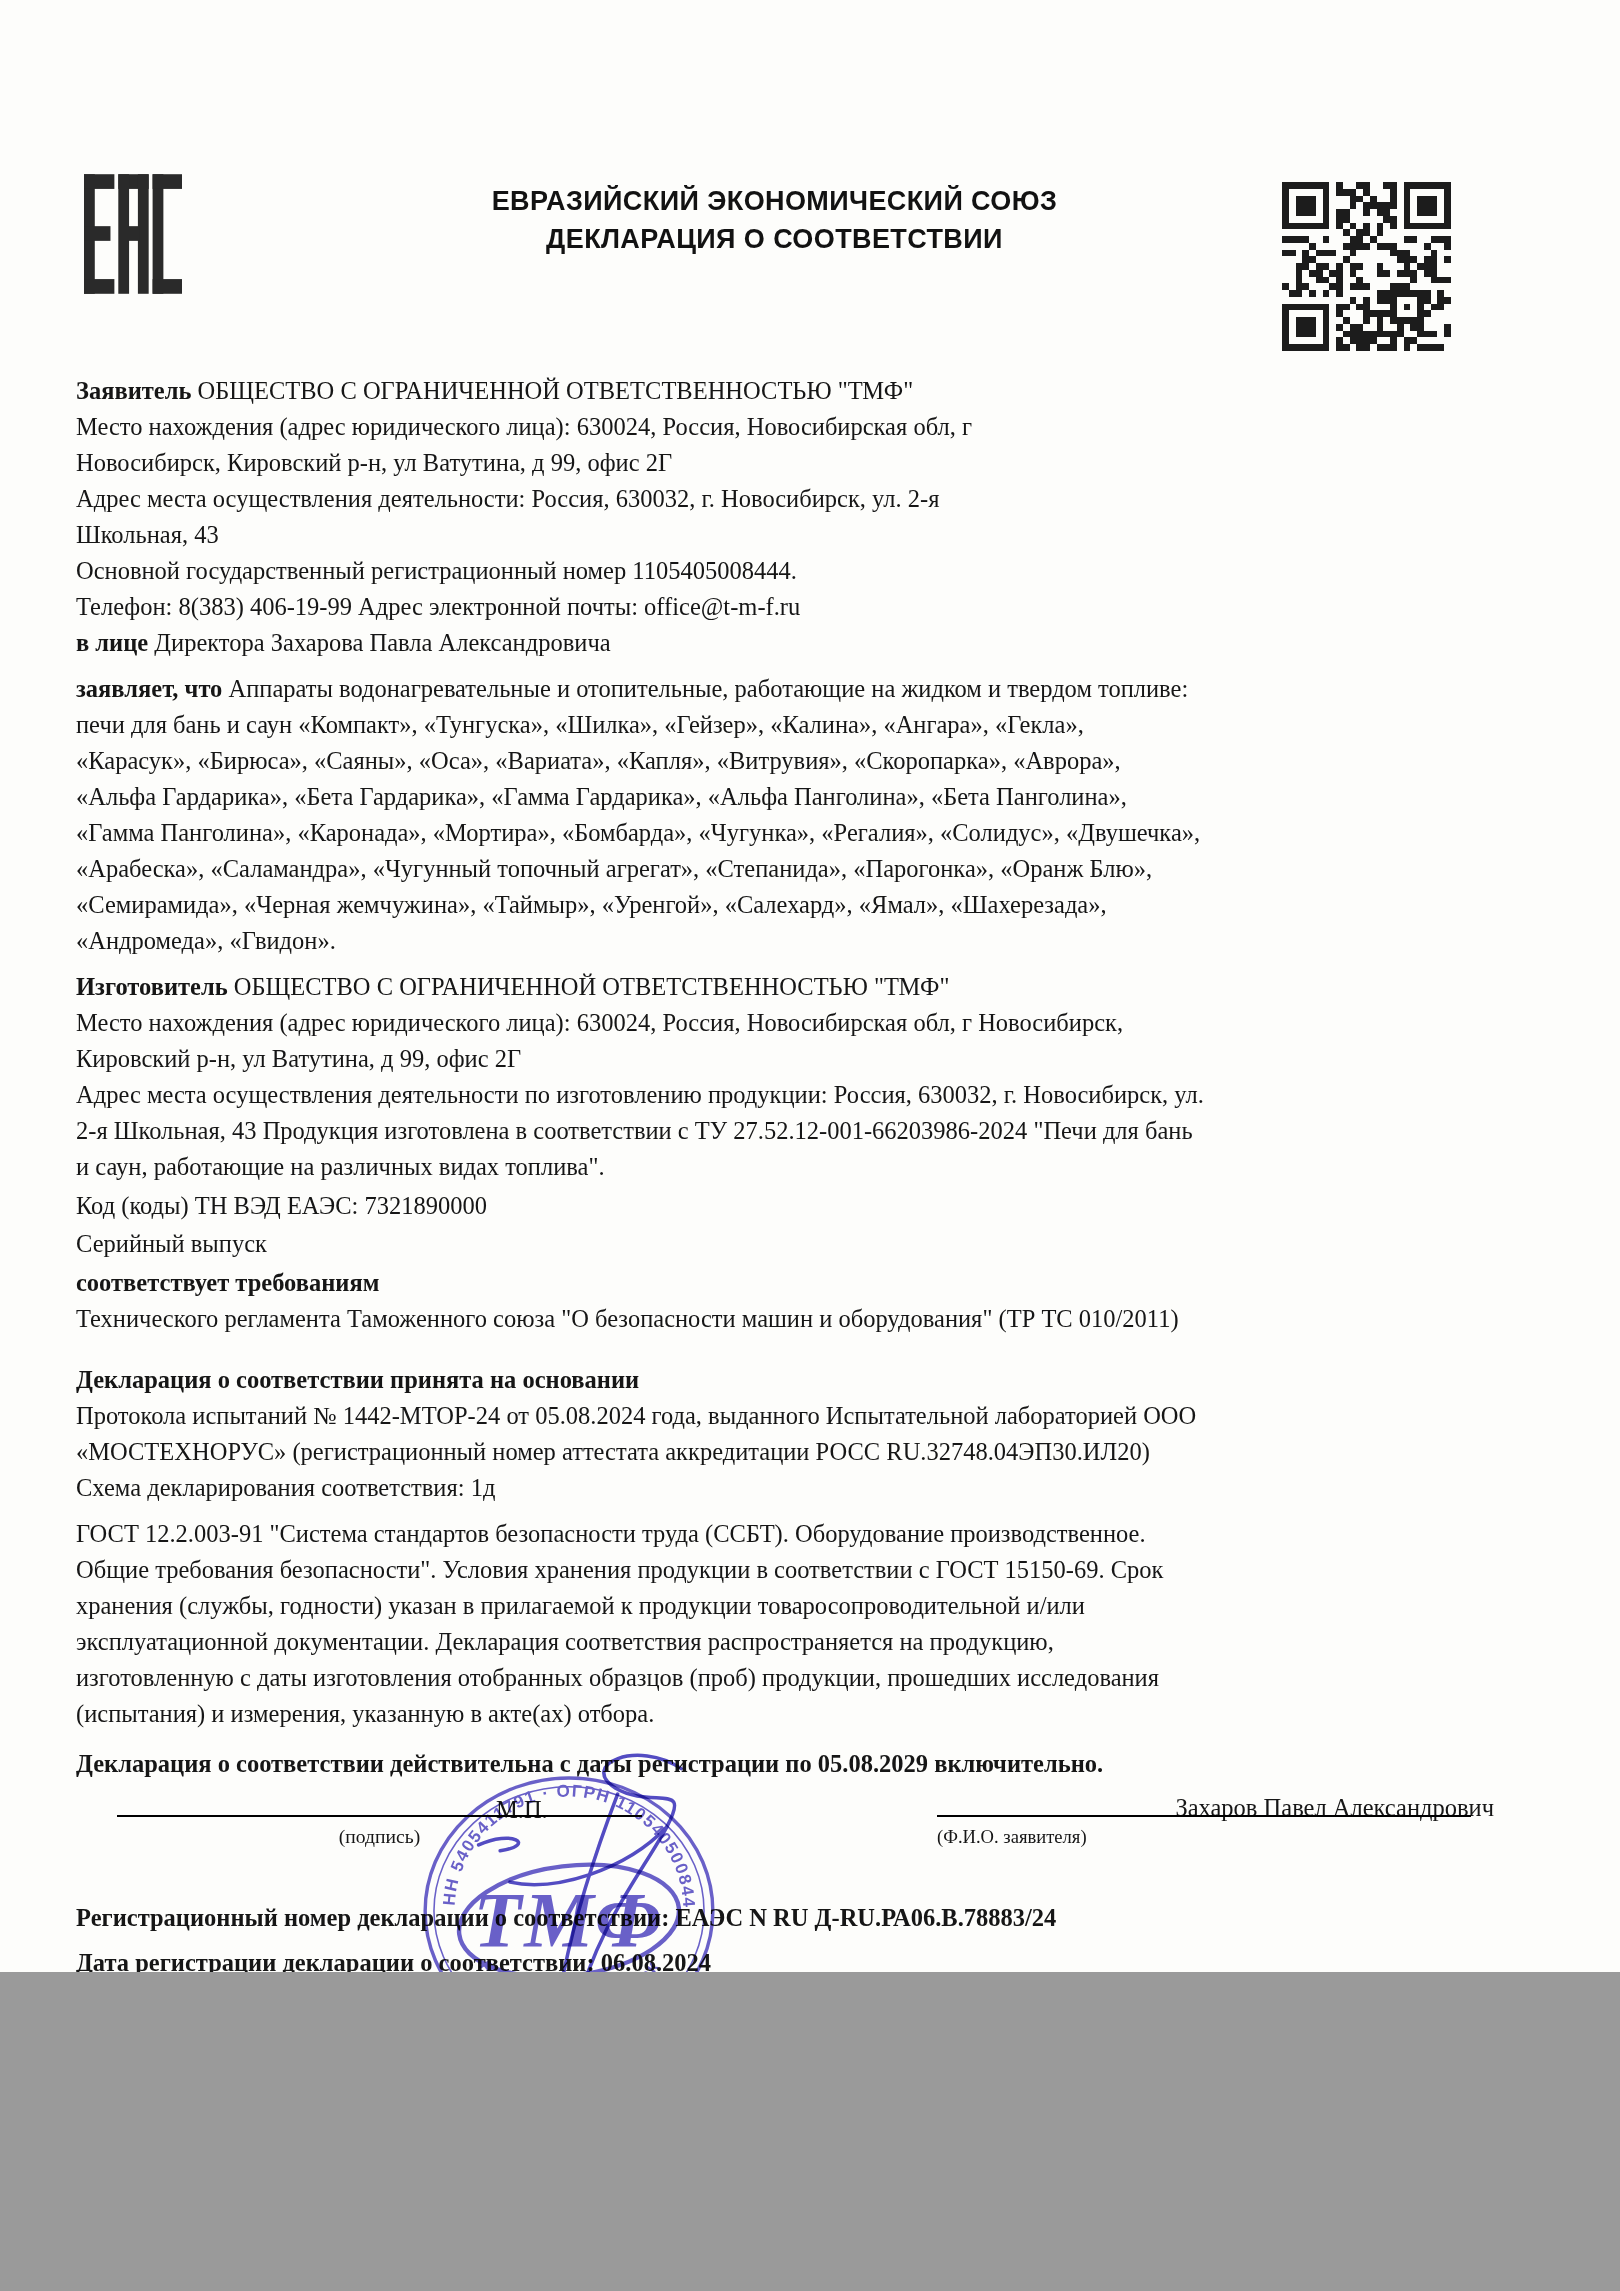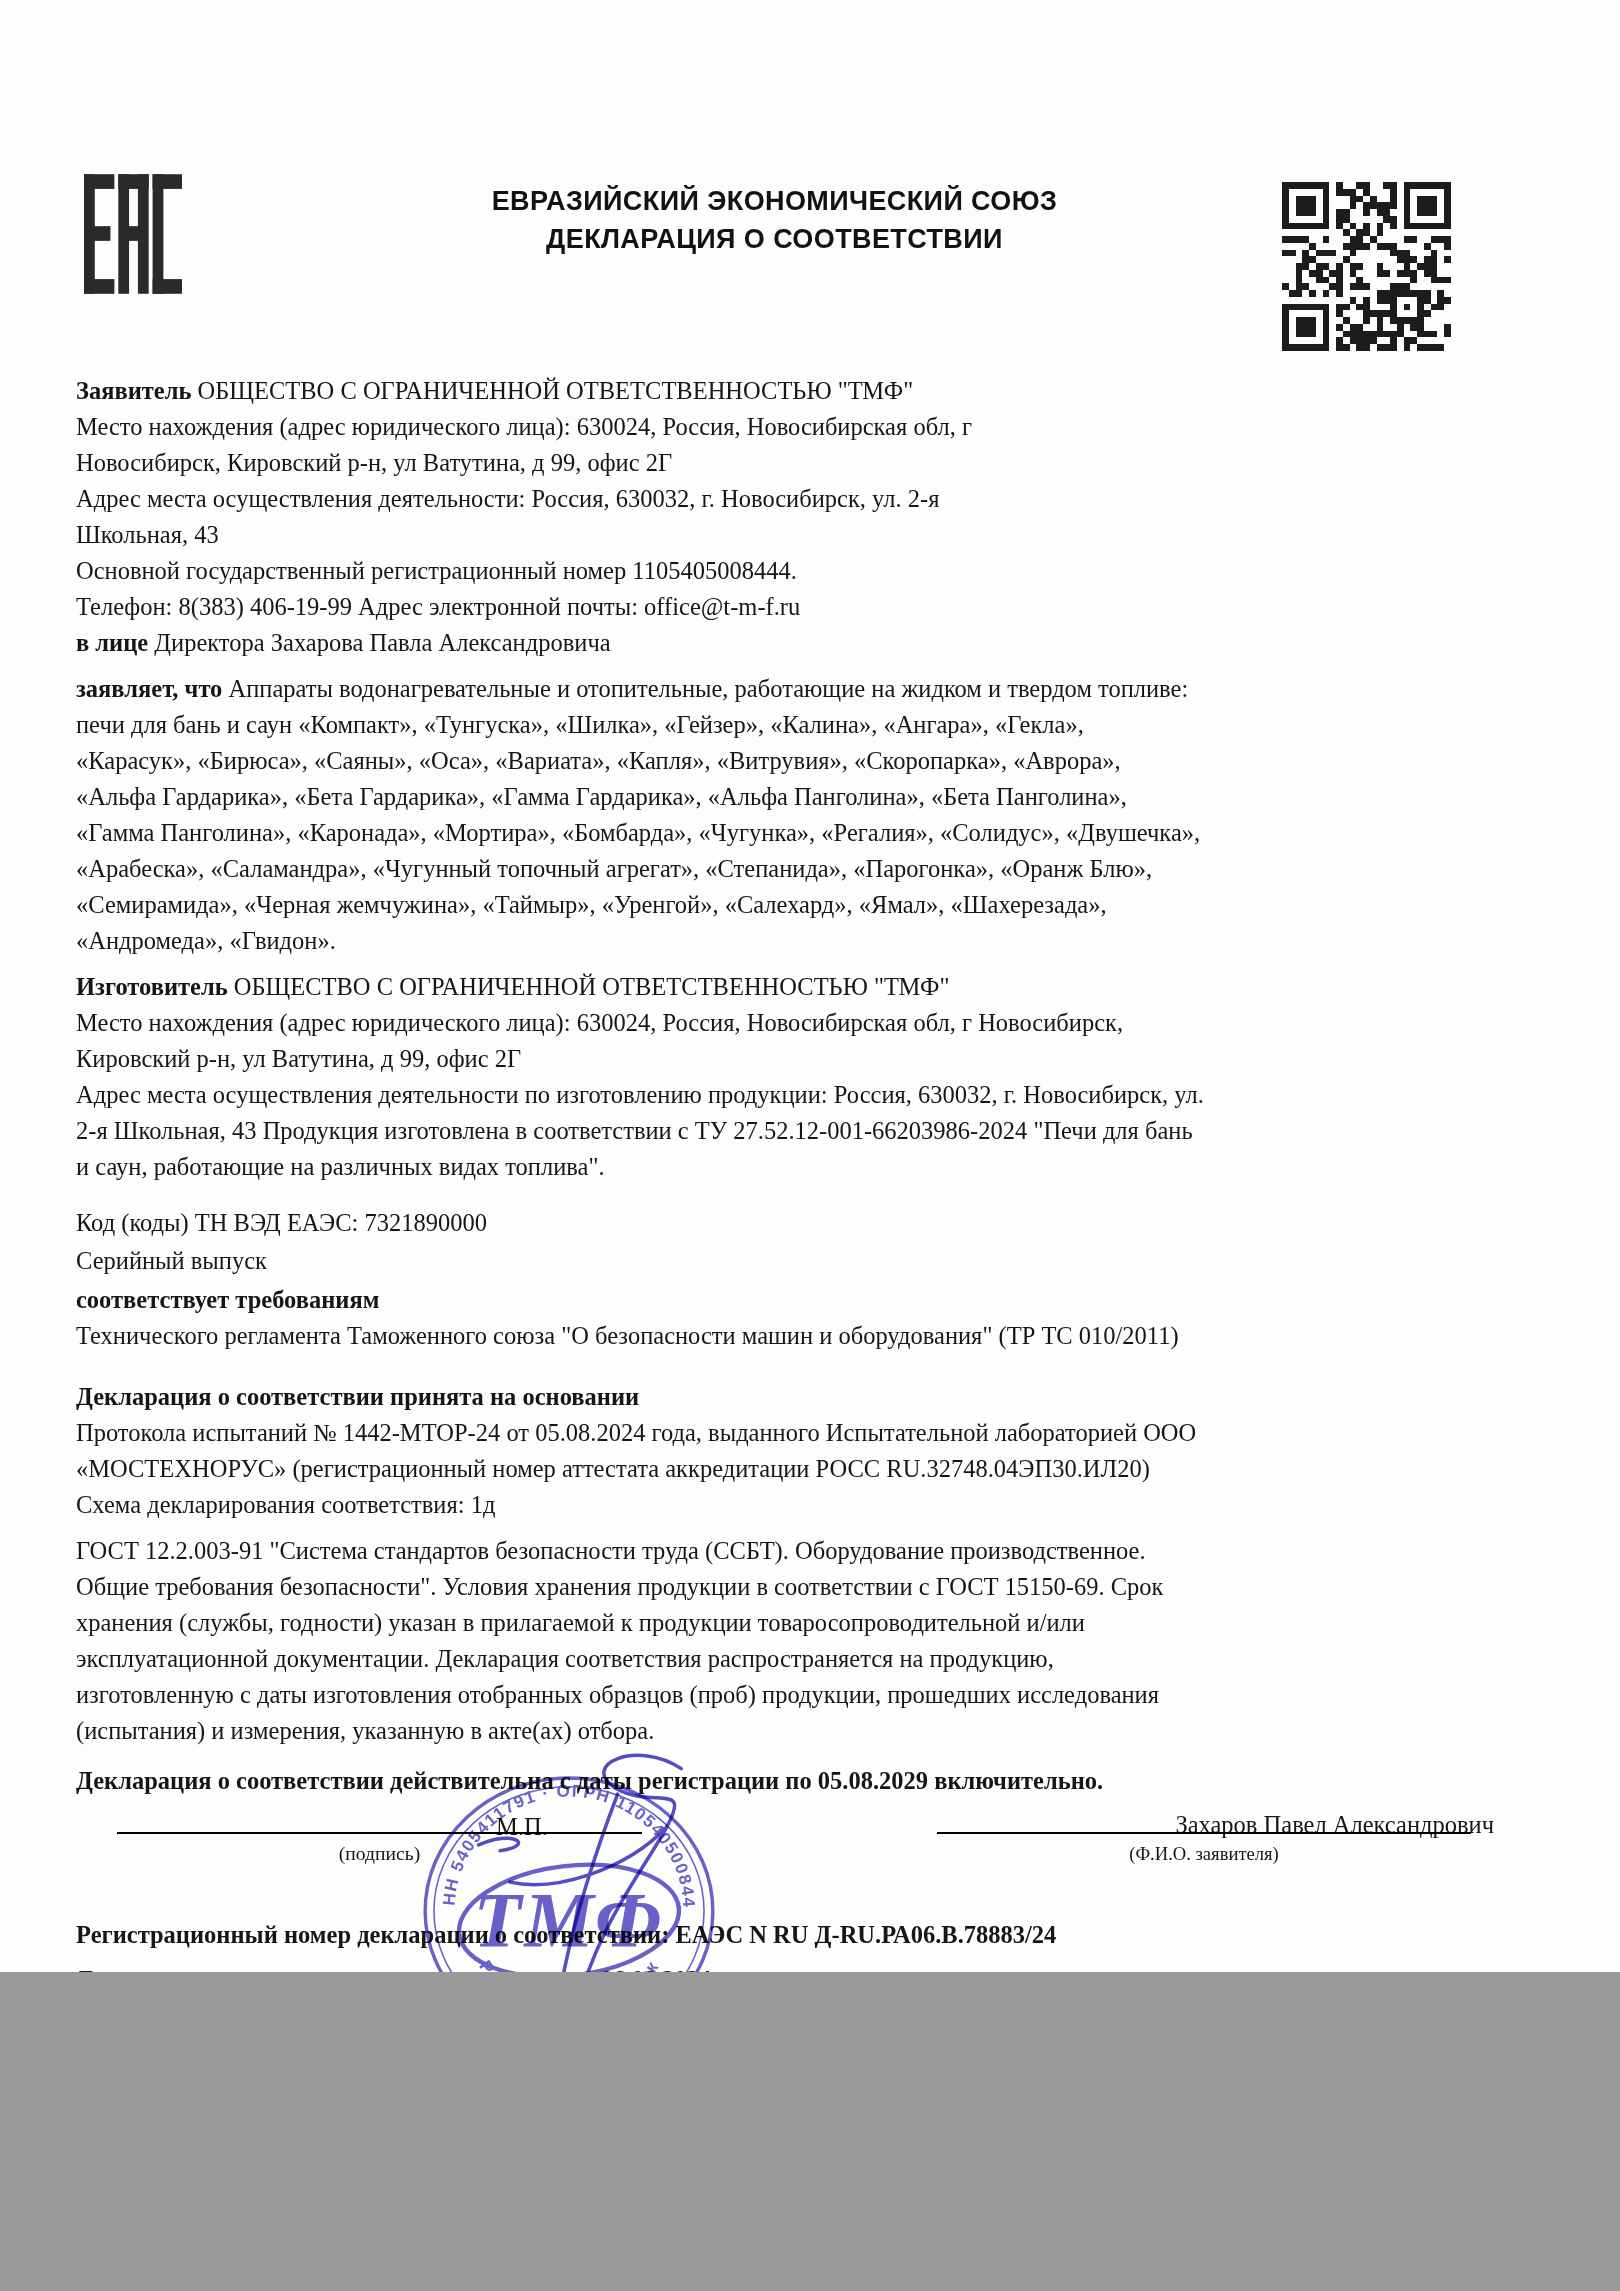--- a/index.html
+++ b/index.html
@@ -16,35 +16,35 @@
     line-height:38px;letter-spacing:0.4px;color:#121212;
   }
   .qr{position:absolute;left:1282px;top:182px;width:169px;height:169px;}
   
   .content{position:absolute;left:76px;top:373px;width:1514px;font-size:24.5px;line-height:36px;}
   .b{font-weight:bold;}
   .pl{white-space:pre-line;}
   .para{margin:0;}
   .sec-applicant{margin-bottom:9.8px;}
   .sec-declares{margin-bottom:9.8px;}
-  .sec-manufacturer{margin-bottom:20px;}
+  .sec-manufacturer{margin-bottom:3px;}
   .line-tnved{margin-bottom:2.9px;}
   .line-serial{margin-bottom:2.9px;}
   .sec-compliance{margin-bottom:25px;}
   .sec-basis{margin-bottom:9.8px;}
   .sec-additional{margin-bottom:13.7px;}
   .sec-validity{font-weight:bold;}
   
   .sig{position:relative;height:106px;margin-top:2px;}
   .sig-name{position:absolute;left:908px;top:5.9px;width:510px;text-align:right;}
   .sig-mp{position:absolute;left:420px;top:7.8px;}
   .sig-line-left{position:absolute;left:41px;top:31px;width:525px;border-top:2.5px solid #000;}
   .sig-line-right{position:absolute;left:861px;top:31px;width:534px;border-top:2.5px solid #000;}
   .sig-cap-left{position:absolute;left:41px;top:35px;width:525px;text-align:center;font-size:19.6px;}
-  .sig-cap-right{position:absolute;left:861px;top:35px;width:534px;text-align:center;font-size:18.6px;}
+  .sig-cap-right{position:absolute;left:861px;top:35px;width:534px;font-size:18.6px;}
   .reg-line{font-weight:bold;margin-top:9.8px;}
   
   .stamp{position:absolute;left:420px;top:1774px;width:298px;height:274px;mix-blend-mode:multiply;opacity:.9;}
   .autograph{position:absolute;left:461px;top:1737px;width:323px;height:304px;mix-blend-mode:multiply;opacity:.95;}
 </style>
 </head>
 <body>
 
 <div class="page">
 

